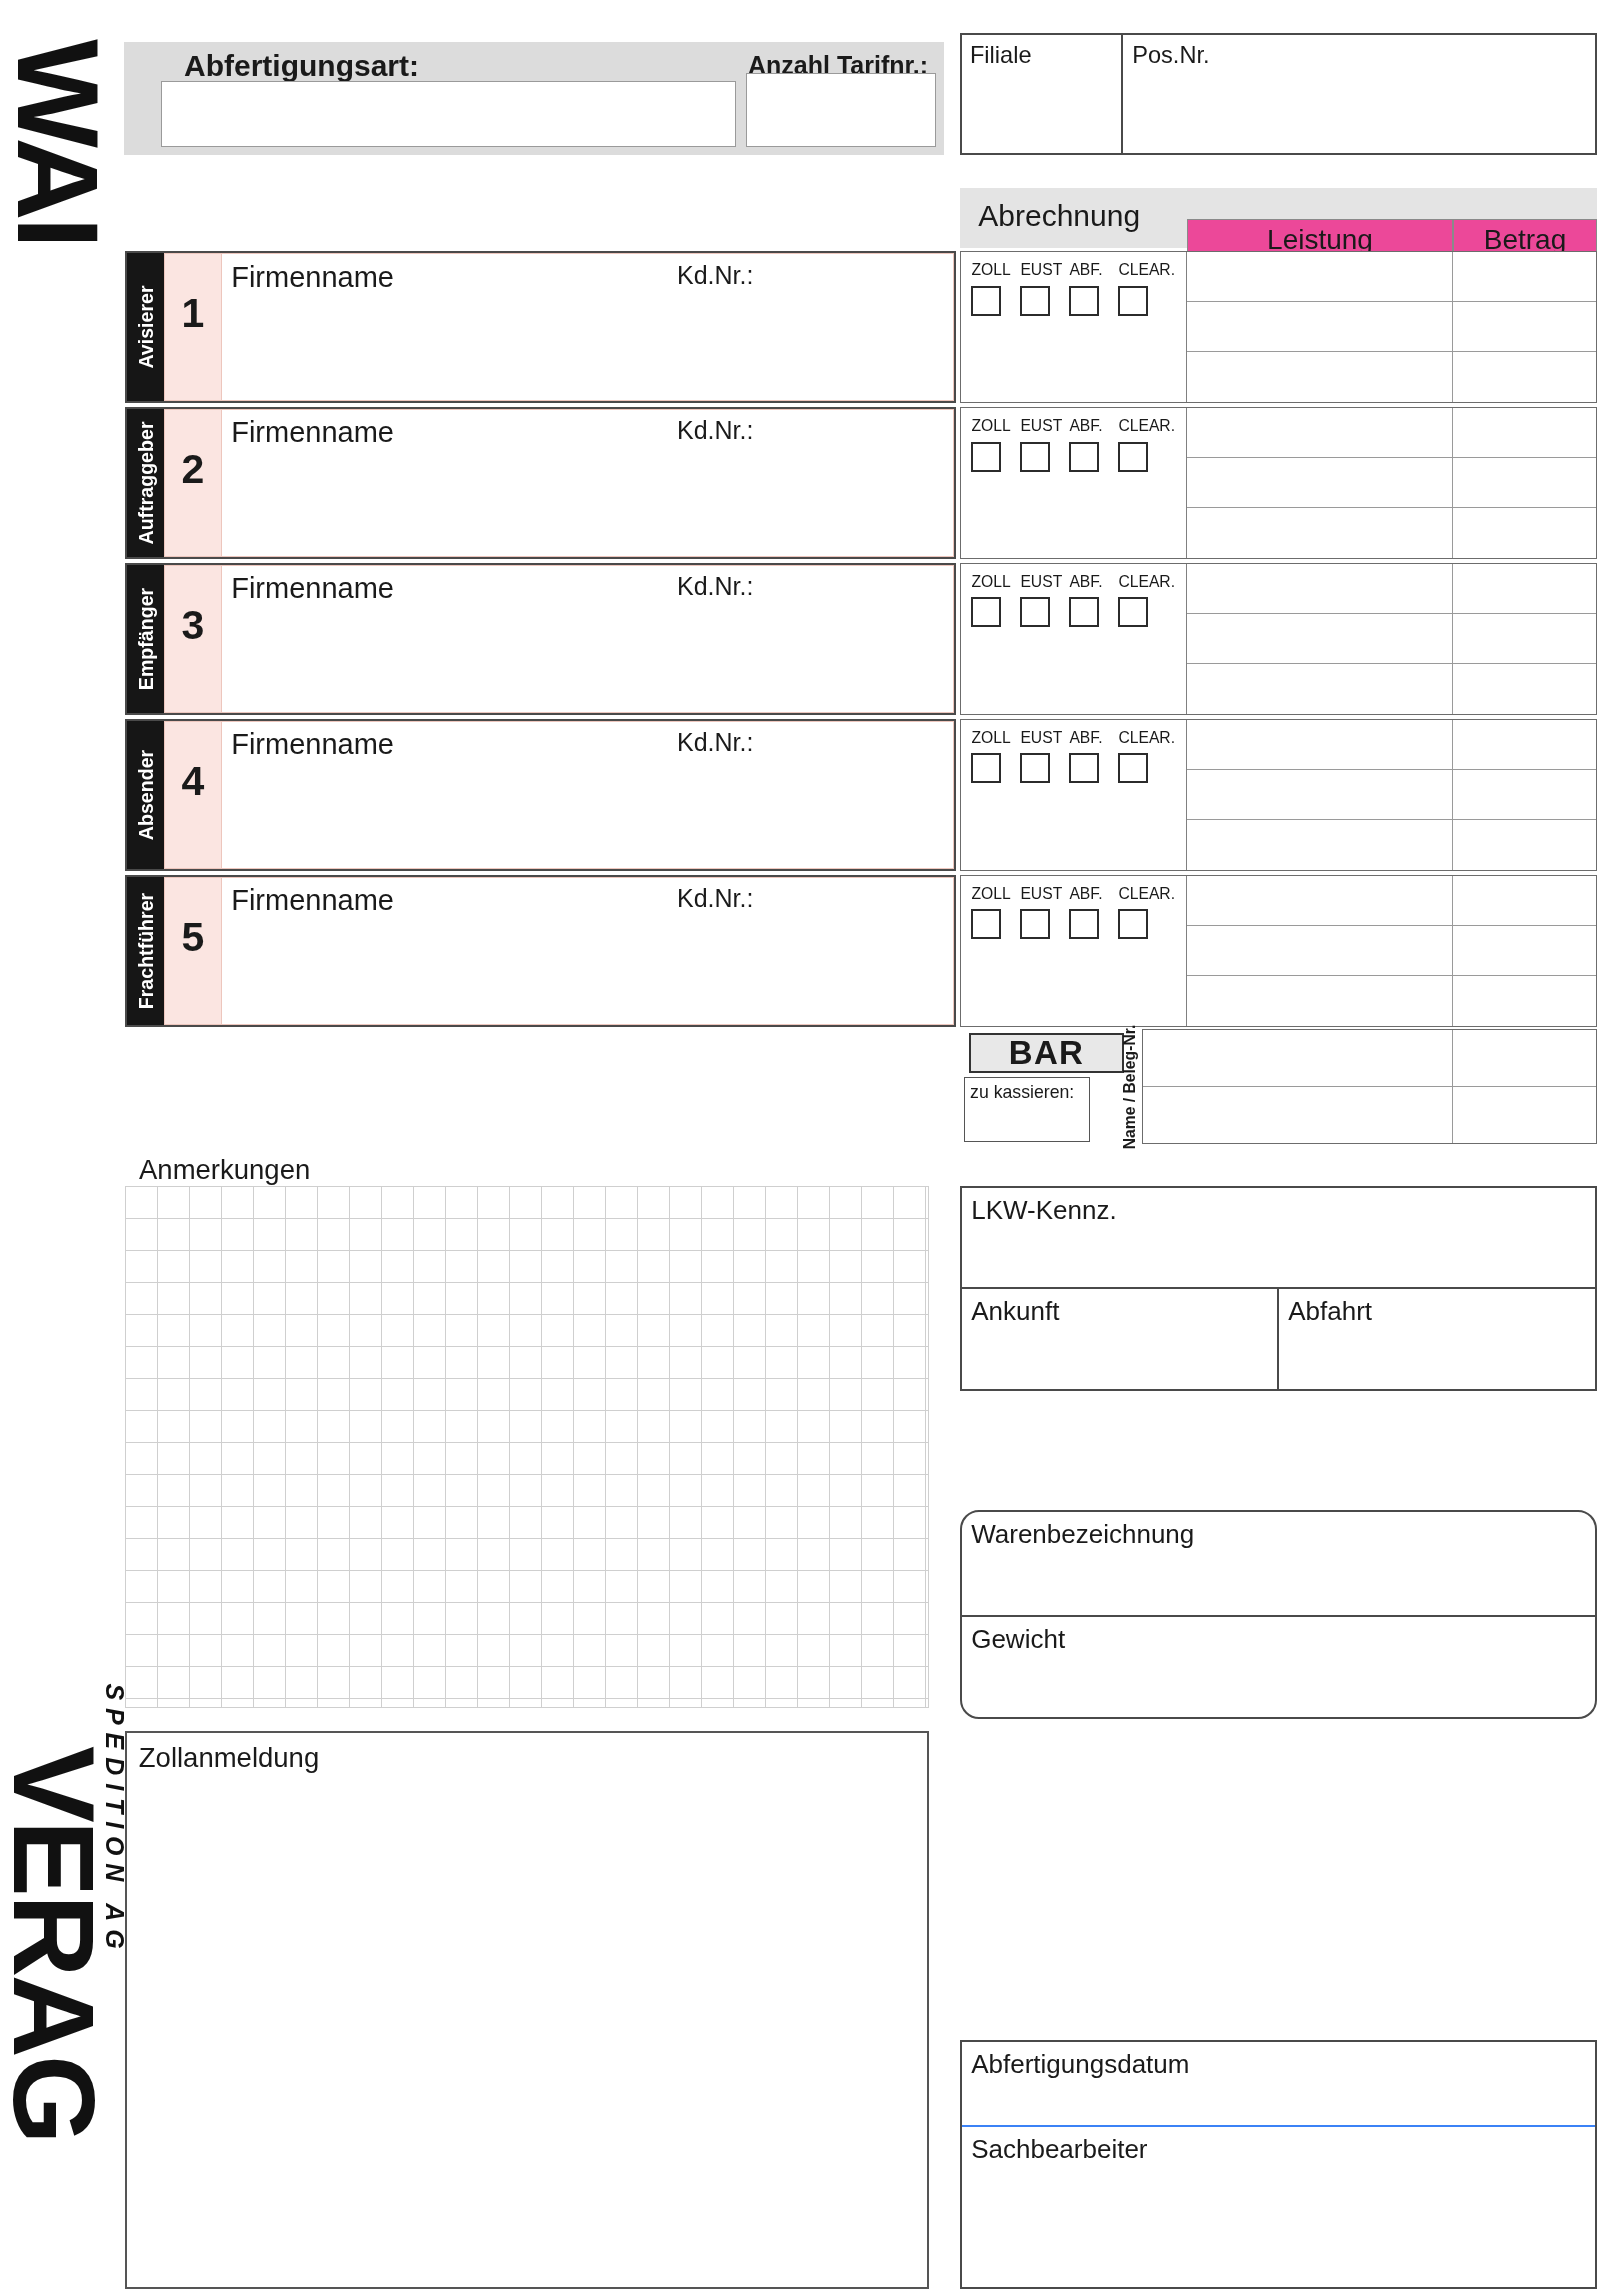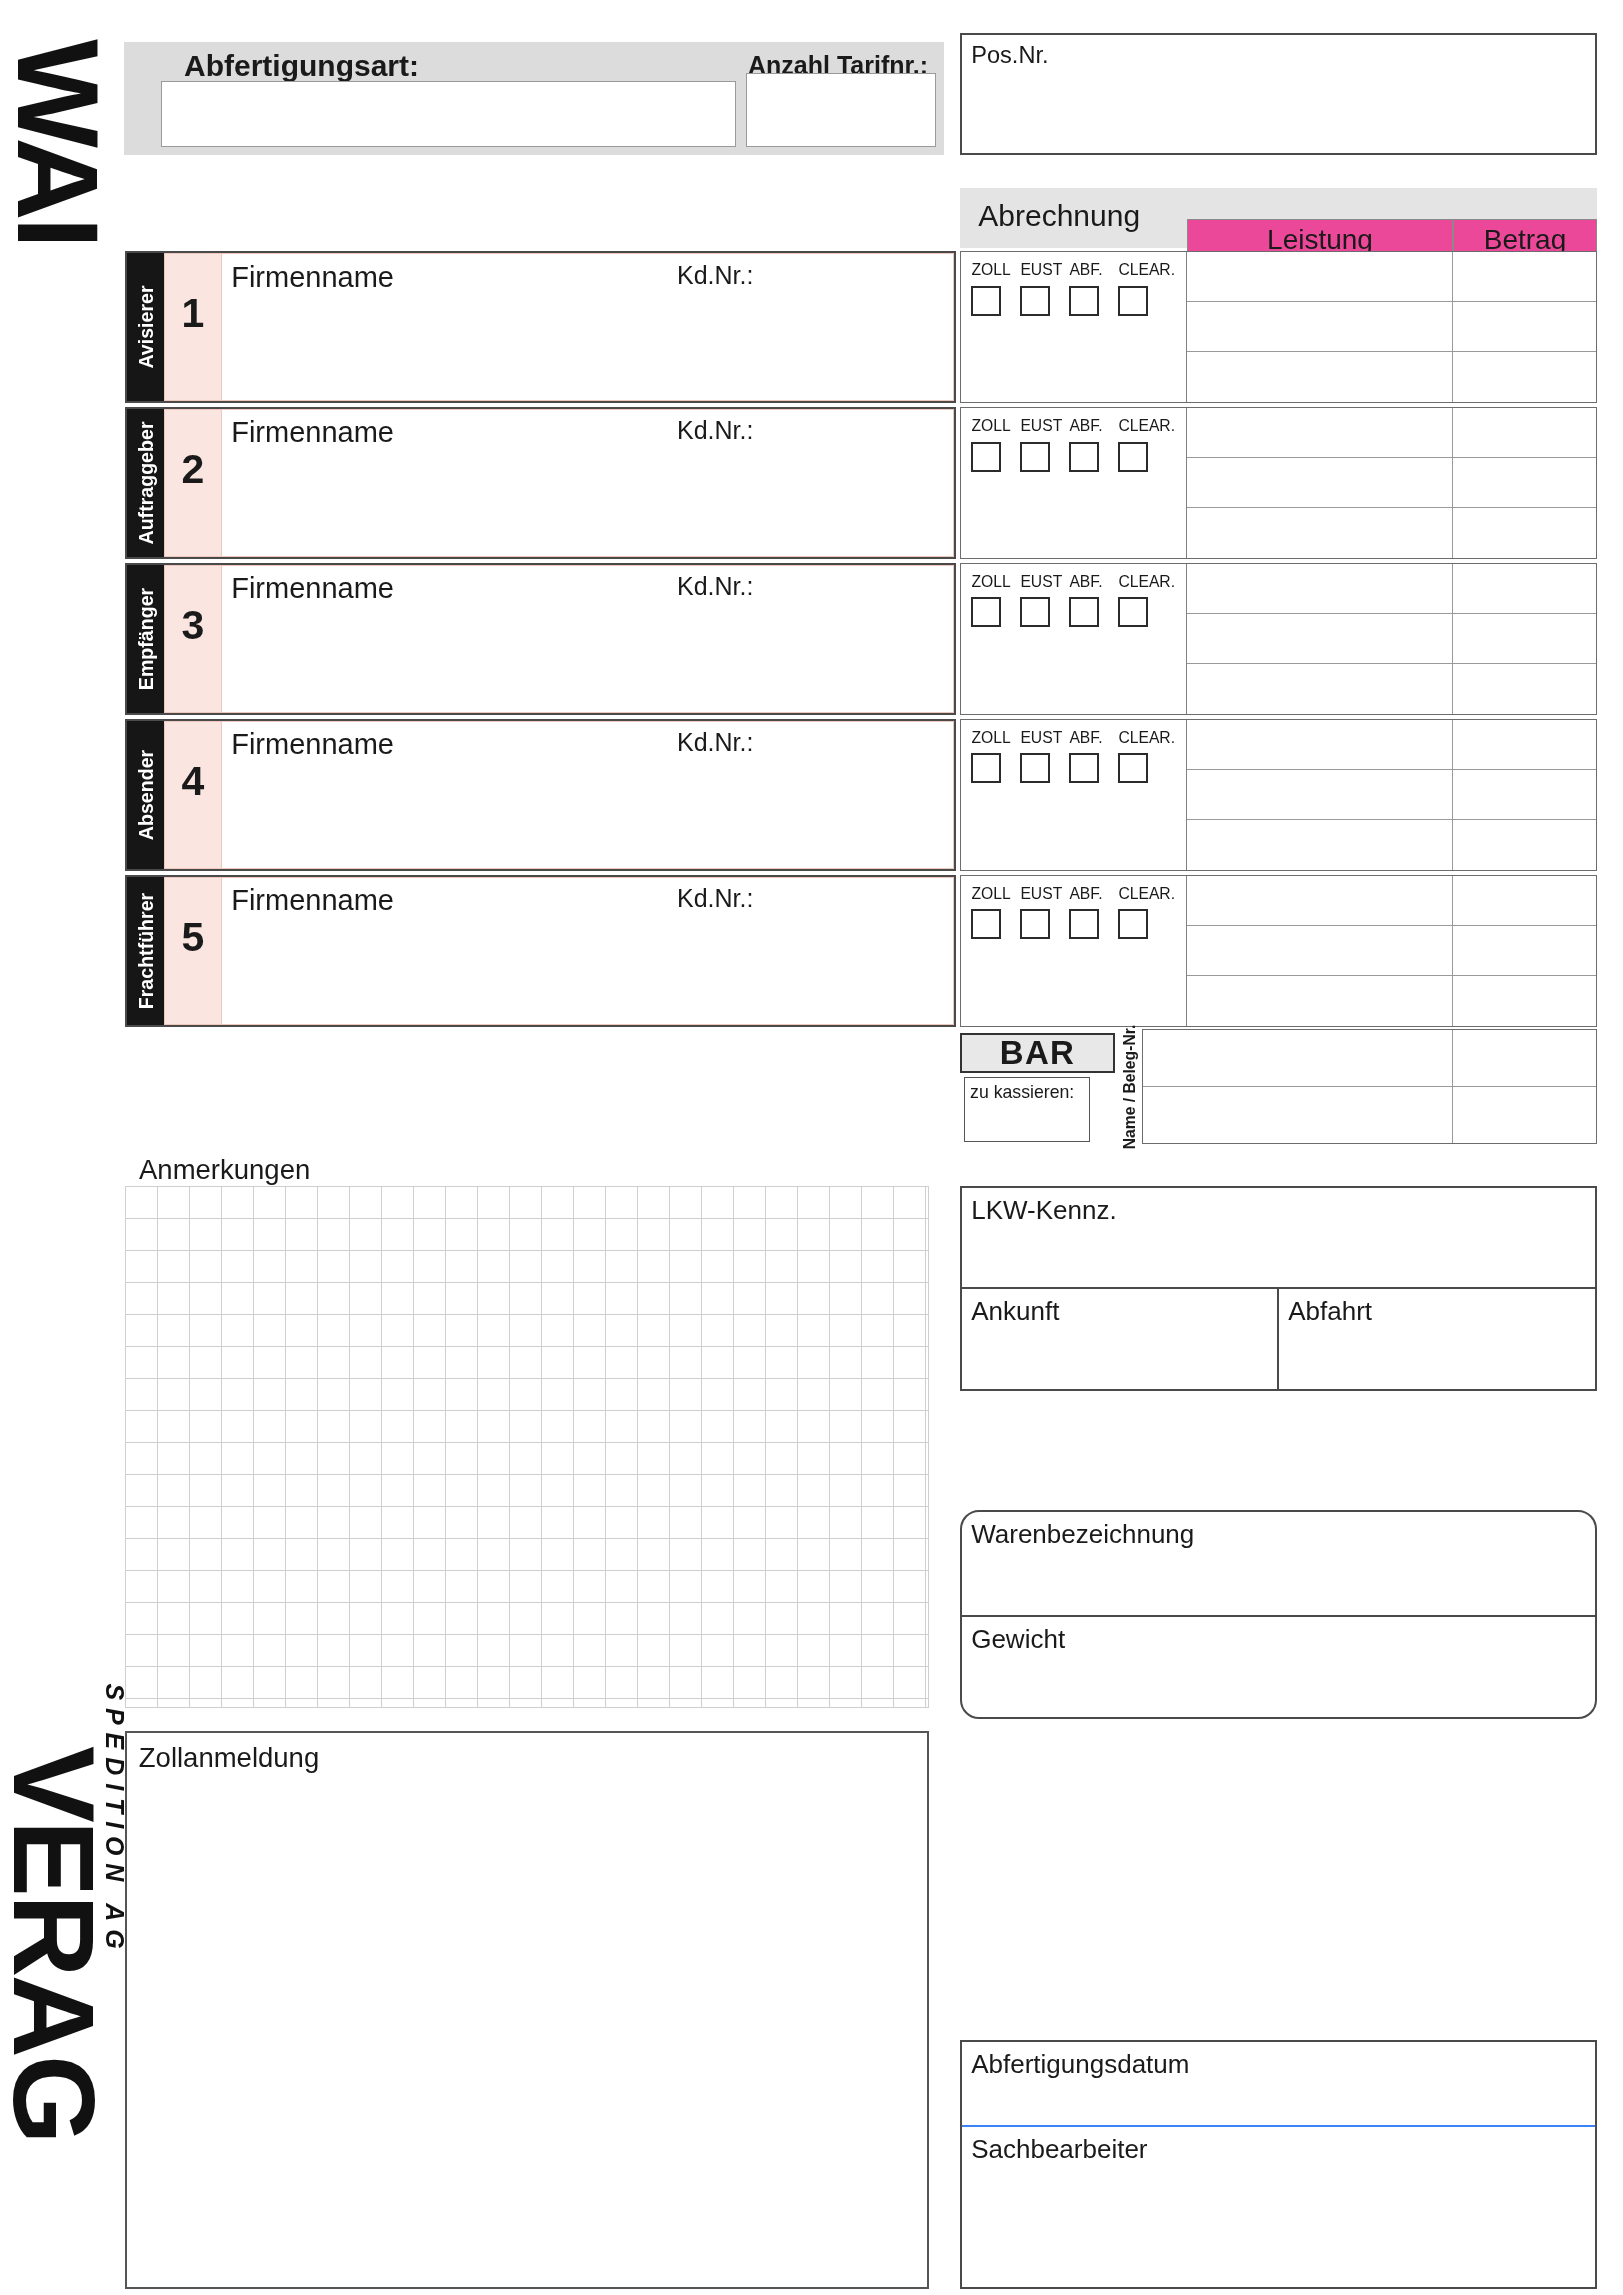--- a/index.html
+++ b/index.html
@@ -69,21 +69,21 @@
   .chk-label { font-size:15.7px; white-space:nowrap; }
   .chk-box { width:30px; height:30px; border:2px solid #2b2b2b; background:#fff; }
   .pr-table { flex:1; display:grid; grid-template-columns:1fr 144px;
               grid-template-rows:repeat(3,1fr); }
   .pr-table .cell { border-bottom:1.3px solid #9a9a9a; }
   .pr-table .cell:nth-child(n+5) { border-bottom:none; }
   .cell.betrag { border-left:1.3px solid #9a9a9a; }
 
   
   .bar-section { position:absolute; left:960px; top:1029px; width:637px; height:115px; }
-  .bar-box { position:absolute; left:0; top:3.9px; width:155px; height:40px;
+  .bar-box { position:absolute; left:9px; top:3.9px; width:155px; height:40px;
              border:2px solid #333; background:#e8e8e8; display:flex;
              align-items:center; justify-content:center; }
   .bar-box span { font-size:33px; font-weight:900; letter-spacing:1.3px; }
   .bar-kassieren { position:absolute; left:3.9px; top:48px; width:126px; height:65px;
                    border:1.3px solid #555; background:#fff; padding:3.9px 5.2px; }
   .bar-kassieren span { font-size:17.7px; }
   .bar-name { position:absolute; left:157px; top:0; width:25px; height:115px; }
   .bar-name span { position:absolute; left:50%; top:50%;
                    transform:translate(-50%,-50%) rotate(-90deg);
                    white-space:nowrap; font-size:15.7px; font-weight:bold; }
@@ -131,20 +131,23 @@
   </div>
 
   <div class="top-band">
     <span class="tb-label">Abfertigungsart:</span>
     <div class="tb-input"></div>
     <span class="tb-tarif-label">Anzahl Tarifnr.:</span>
     <div class="tb-tarif-input"></div>
   </div>
 
   <div class="filiale-box">
+    <div class="filiale-cell">
+      <span>Filiale</span>
+    </div>
     <div class="posnr-cell">
       <span>Pos.Nr.</span>
     </div>
   </div>
 
   <div class="abrechnung">
     <span class="ab-title">Abrechnung</span>
     <div class="ab-col ab-col-leistung">Leistung</div>
     <div class="ab-col ab-col-betrag">Betrag</div>
   </div>

